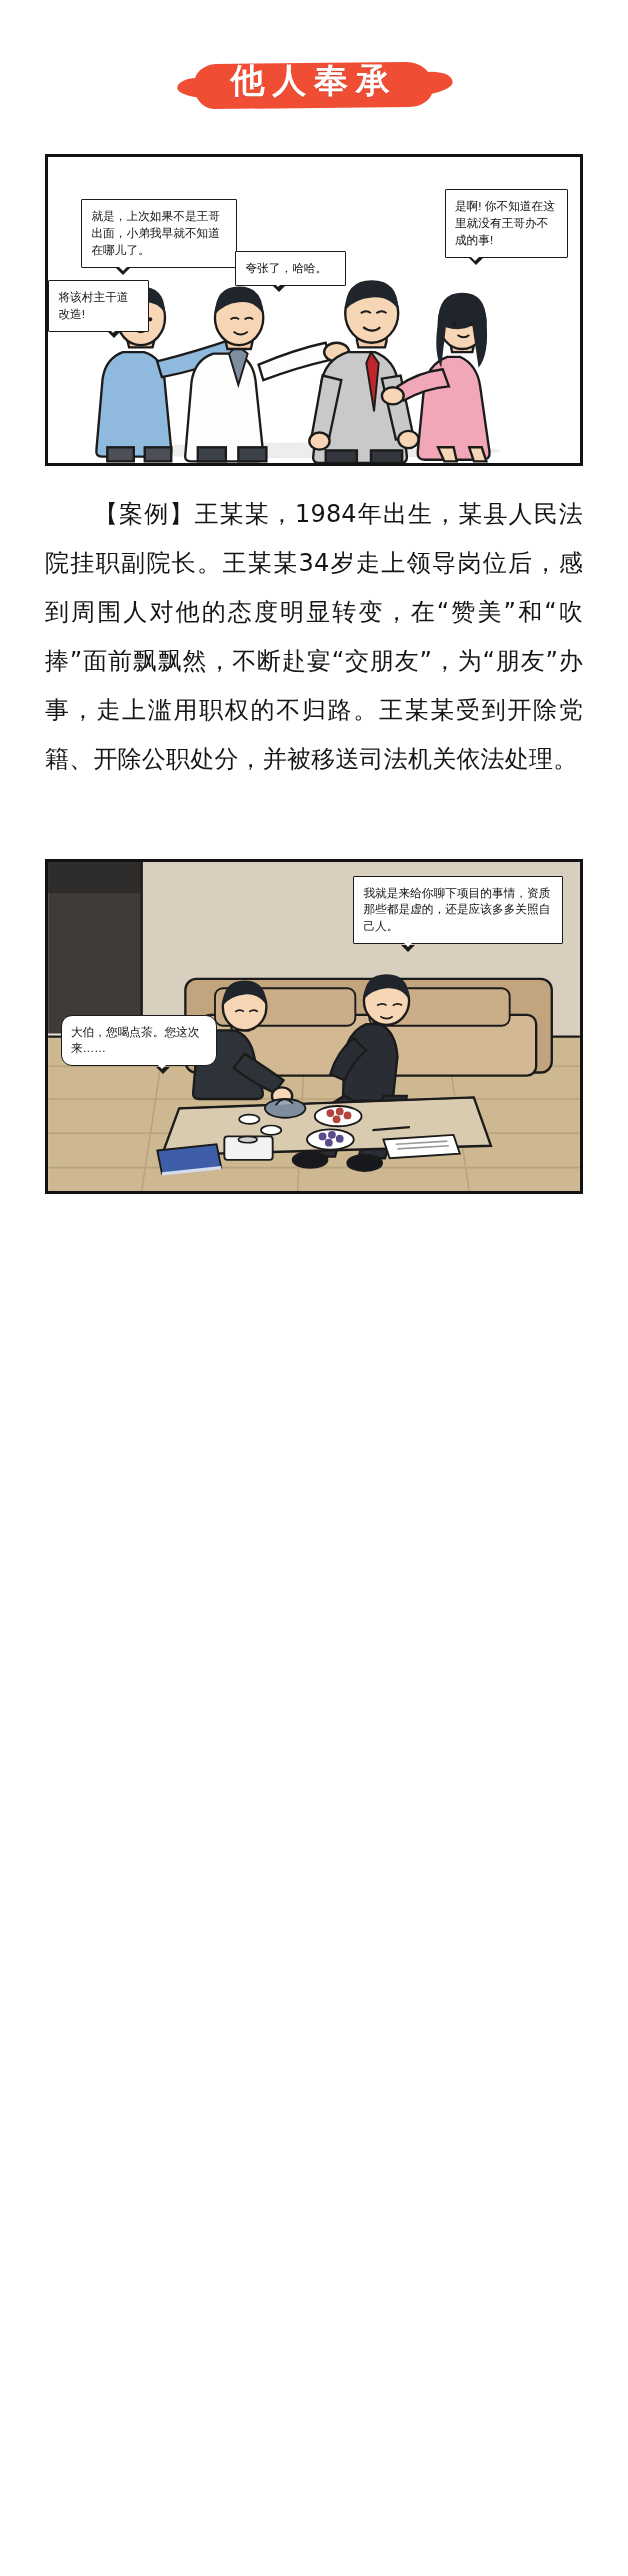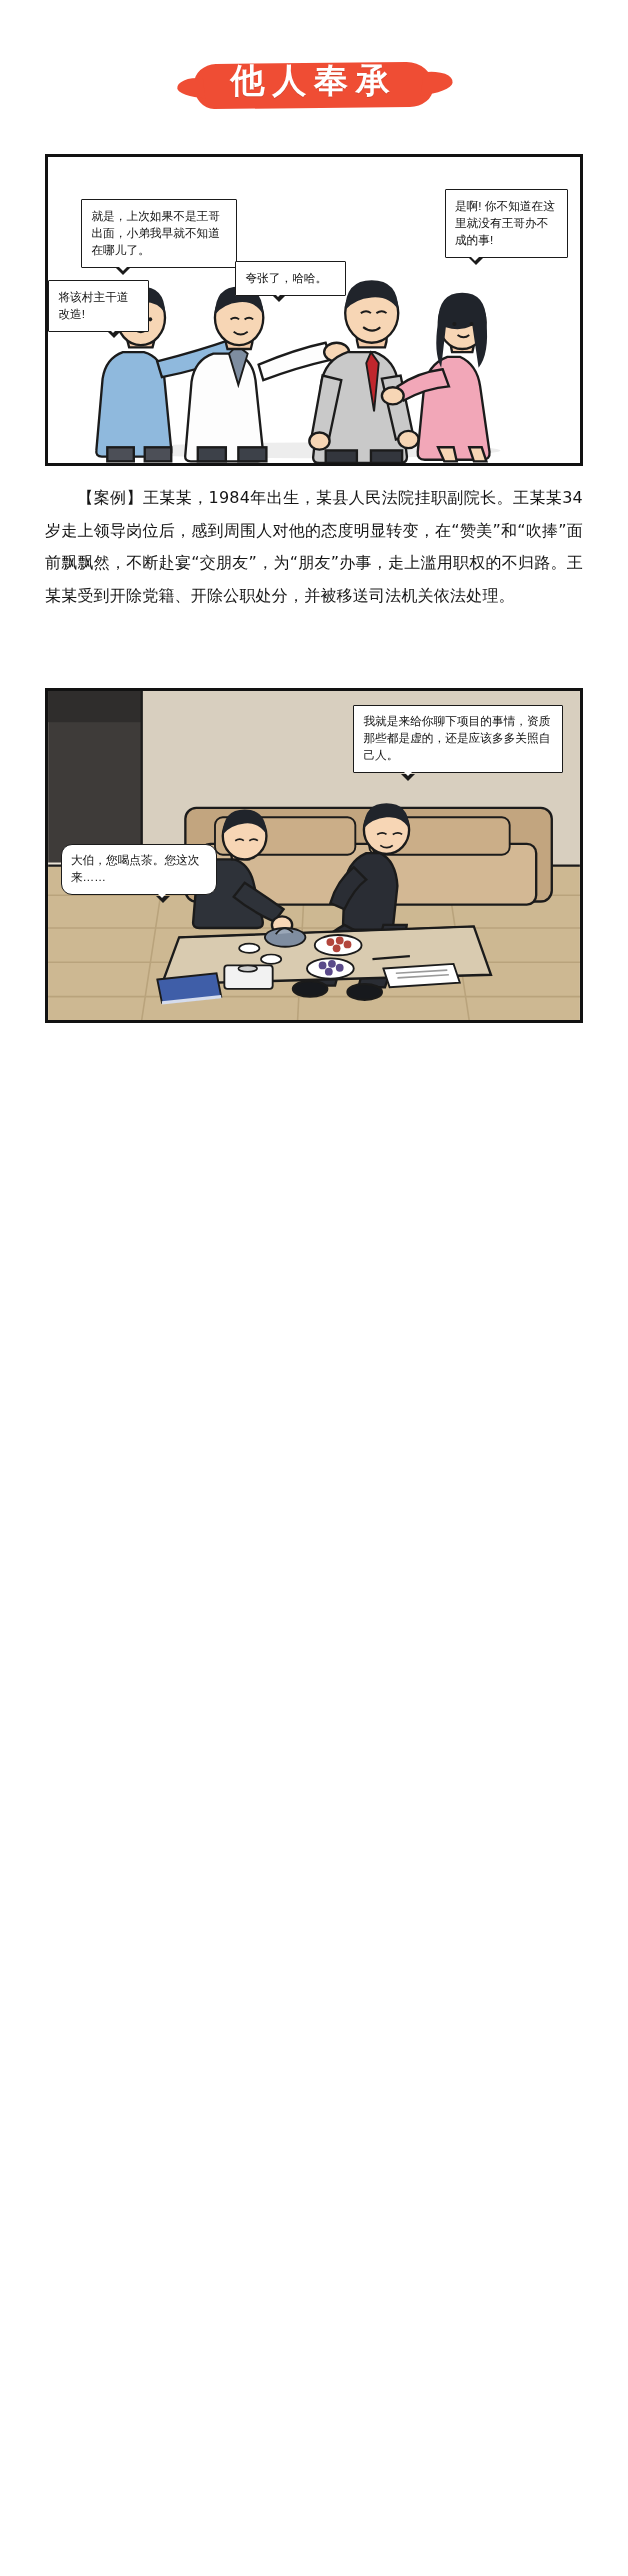--- a/index.html
+++ b/index.html
@@ -109,40 +109,40 @@
   .bubble .tail {
     position: absolute;
     width: 0; height: 0;
   }
   .b1 { left: 33px;  top: 42px;  width: 156px; }
   .b1 .tail { border: 7.8px solid transparent; border-top-color:#1b1b1b; bottom: -15.6px; left: 34px; }
   .b1 .tail i { position:absolute; left:-5.5px; top:-9.4px; border:5.5px solid transparent; border-top-color:#fff; }
   .b2 { left: 0px;   top: 123px; width: 101px; }
   .b2 .tail { border: 7px solid transparent; border-top-color:#1b1b1b; bottom: -14px; left: 58px; }
   .b2 .tail i { position:absolute; left:-4.7px; top:-8.6px; border:4.7px solid transparent; border-top-color:#fff; }
-  .b3 { left: 187px; top: 104px; width: 111px; }
+  .b3 { left: 187px; top: 94px; width: 111px; }
   .b3 .tail { border: 7px solid transparent; border-top-color:#1b1b1b; bottom: -14px; left: 36px; }
   .b3 .tail i { position:absolute; left:-4.7px; top:-8.6px; border:4.7px solid transparent; border-top-color:#fff; }
   .b4 { right: 12.5px; top: 32px;  width: 123px; }
   .b4 .tail { border: 7.8px solid transparent; border-top-color:#1b1b1b; bottom: -15.6px; left: 23.4px; }
   .b4 .tail i { position:absolute; left:-5.5px; top:-9.4px; border:5.5px solid transparent; border-top-color:#fff; }
 
   .b5 { right: 17px; top: 14px;  width: 210px; }
   .b5 .tail { border: 7.8px solid transparent; border-top-color:#1b1b1b; bottom: -15.6px; left: 47px; }
   .b5 .tail i { position:absolute; left:-5.5px; top:-9.4px; border:5.5px solid transparent; border-top-color:#fff; }
   .b6 { left: 12.5px;  top: 153px; width: 156px; border-radius: 11px; }
   .b6 .tail { border: 7.8px solid transparent; border-top-color:#1b1b1b; bottom: -15.6px; left: 94px; }
   .b6 .tail i { position:absolute; left:-5.5px; top:-9.4px; border:5.5px solid transparent; border-top-color:#fff; }
 
   
   .case-text {
     width: 538px;
-    margin: 16px auto 0 auto;
+    margin: 24px auto 0 auto;
     font-family: "DejaVu Sans", sans-serif;
-    font-size: 16px;
+    font-size: 24px;
     line-height: 2.04;
     color: #151515;
     text-align: justify;
     text-justify: inter-ideograph;
     letter-spacing: 0.2px;
   }
   .case-text .indent { display:inline-block; width: 2em; }
   .spacer-1 { height: 75px; }
   .spacer-2 { height: 31px; }
   .lineart { position:absolute; left:0; top:0; }

